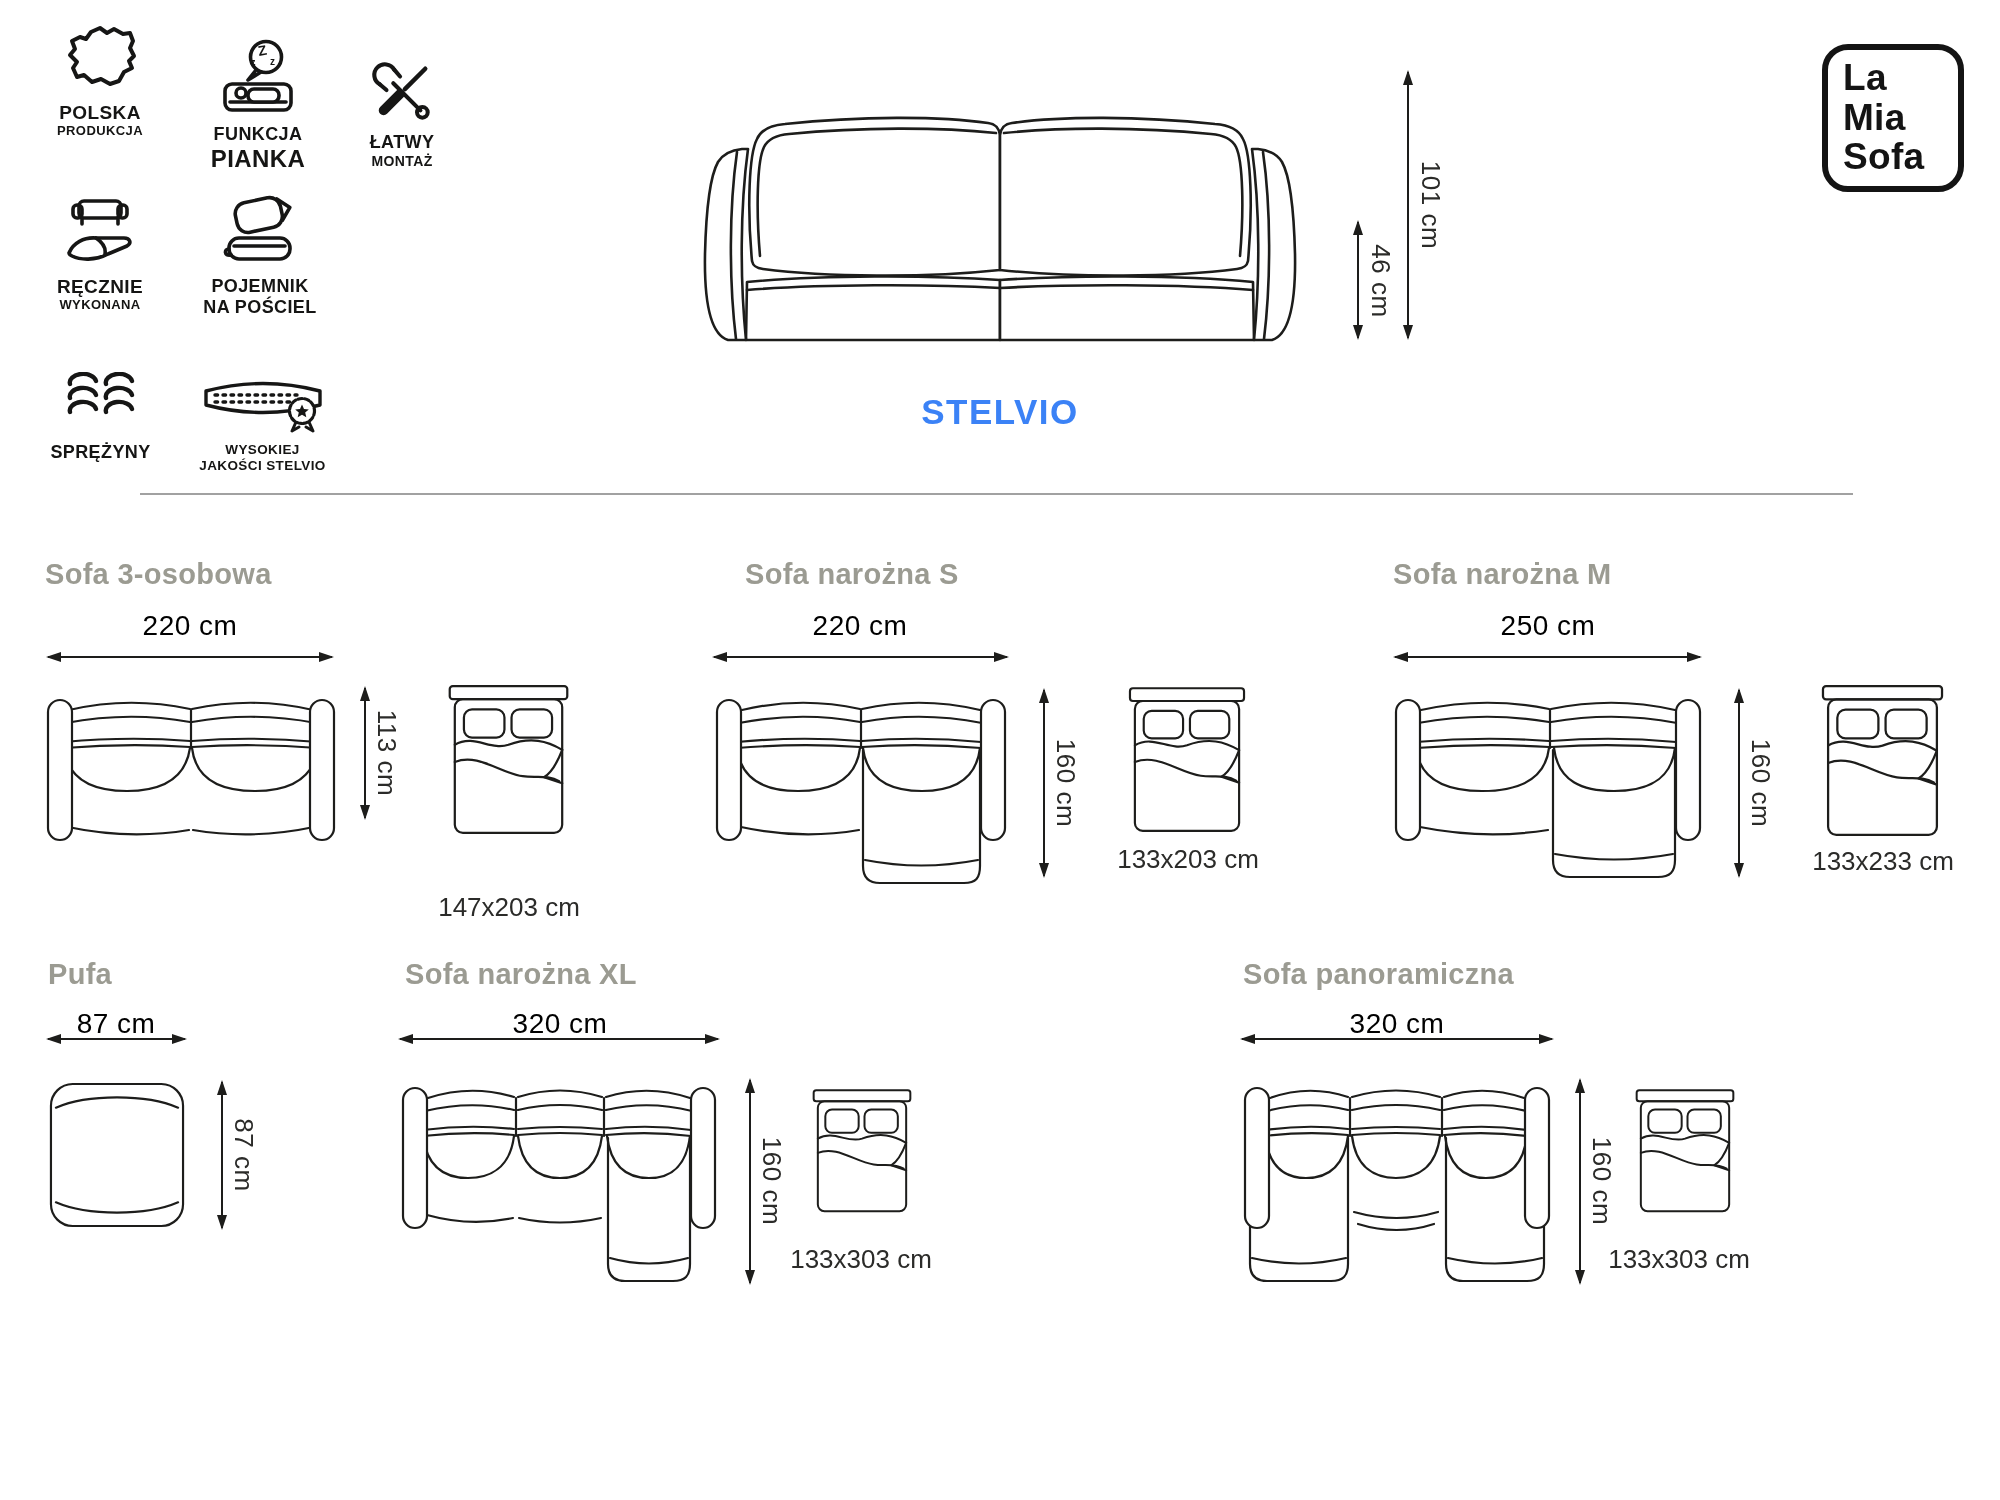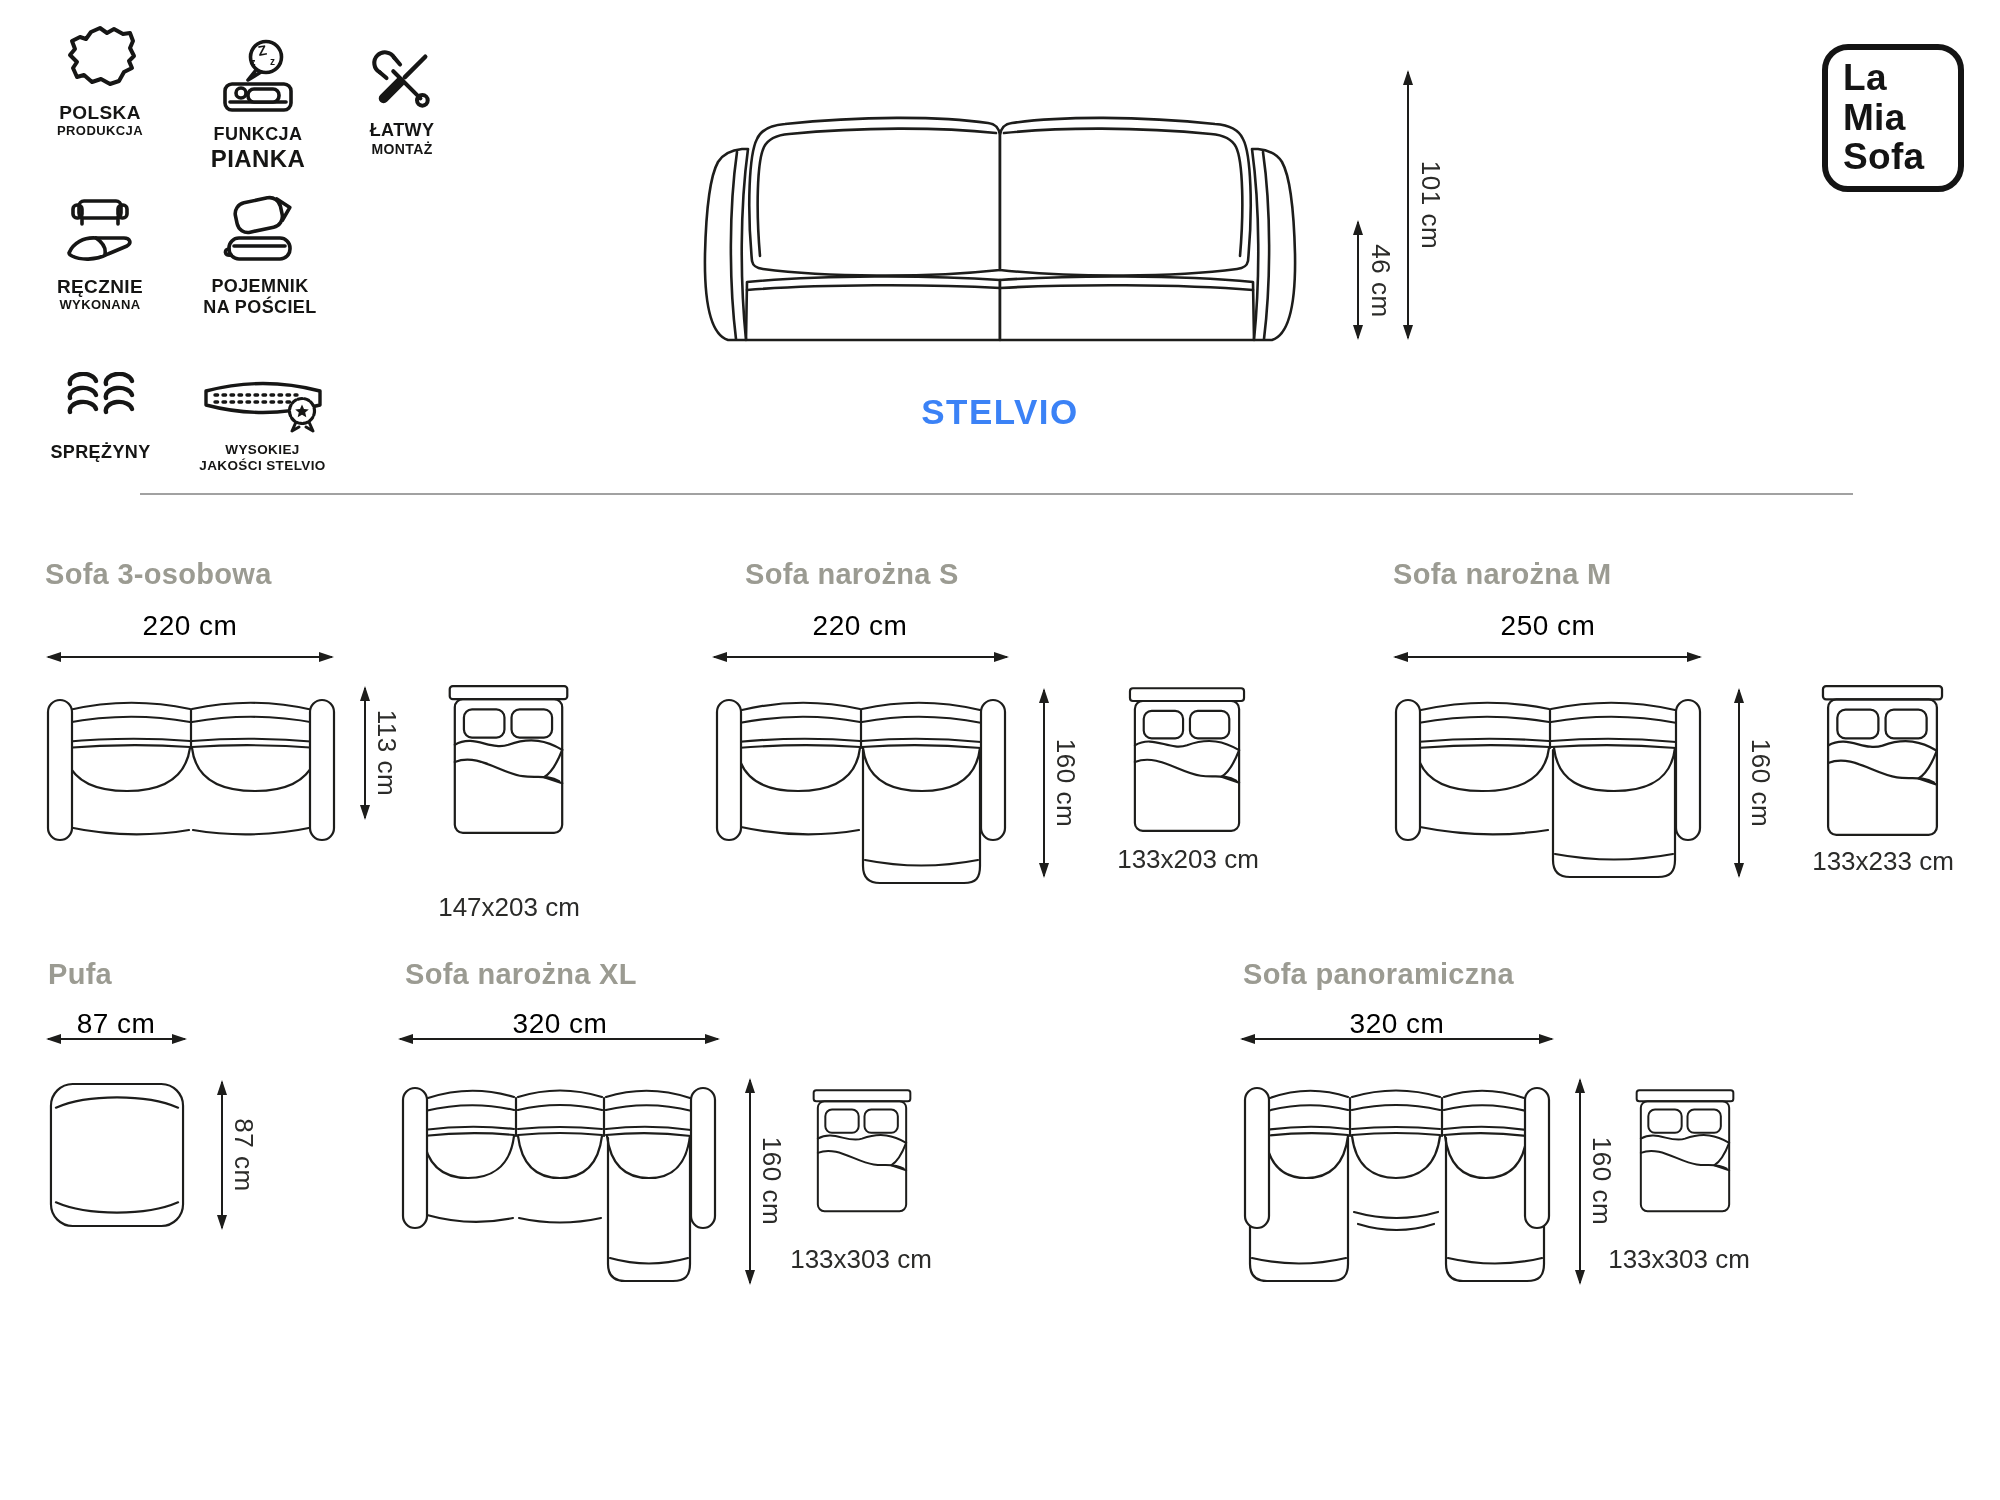--- a/index.html
+++ b/index.html
@@ -71,21 +71,21 @@
         <rect x="5" y="46" width="66" height="26" rx="7"></rect>
         <path d="M10 64 H66"></path>
         <circle cx="21" cy="55" r="5" fill="#fff"></circle>
         <rect x="28" y="51" width="31" height="13" rx="6" fill="#fff"></rect>
       </svg>
     </span>
     <span class="lbl l18">FUNKCJA</span>
     <span class="lbl l24">PIANKA</span>
   </div>
 
-  <div class="badge" style="left:332px;top:48px;width:140px;justify-content:center;">
+  <div class="badge" style="left:332px;top:60px;width:140px;justify-content:center;">
     <span class="iconwrap">
       <svg width="64" height="64" viewBox="0 0 66 66" fill="none" stroke="#161615" stroke-width="4.2" stroke-linecap="round" stroke-linejoin="round">
         <path d="M25 10 A11 11 0 1 0 10 25"></path>
         <path d="M25 10 L31 17 M10 25 L17 31"></path>
         <path d="M24 24 L52 52"></path>
         <circle cx="54" cy="54" r="5.5"></circle>
         <path d="M57 9 L36 30" stroke-width="4.6"></path>
         <path d="M31 35 L14 52" stroke-width="10"></path>
       </svg>
     </span>

